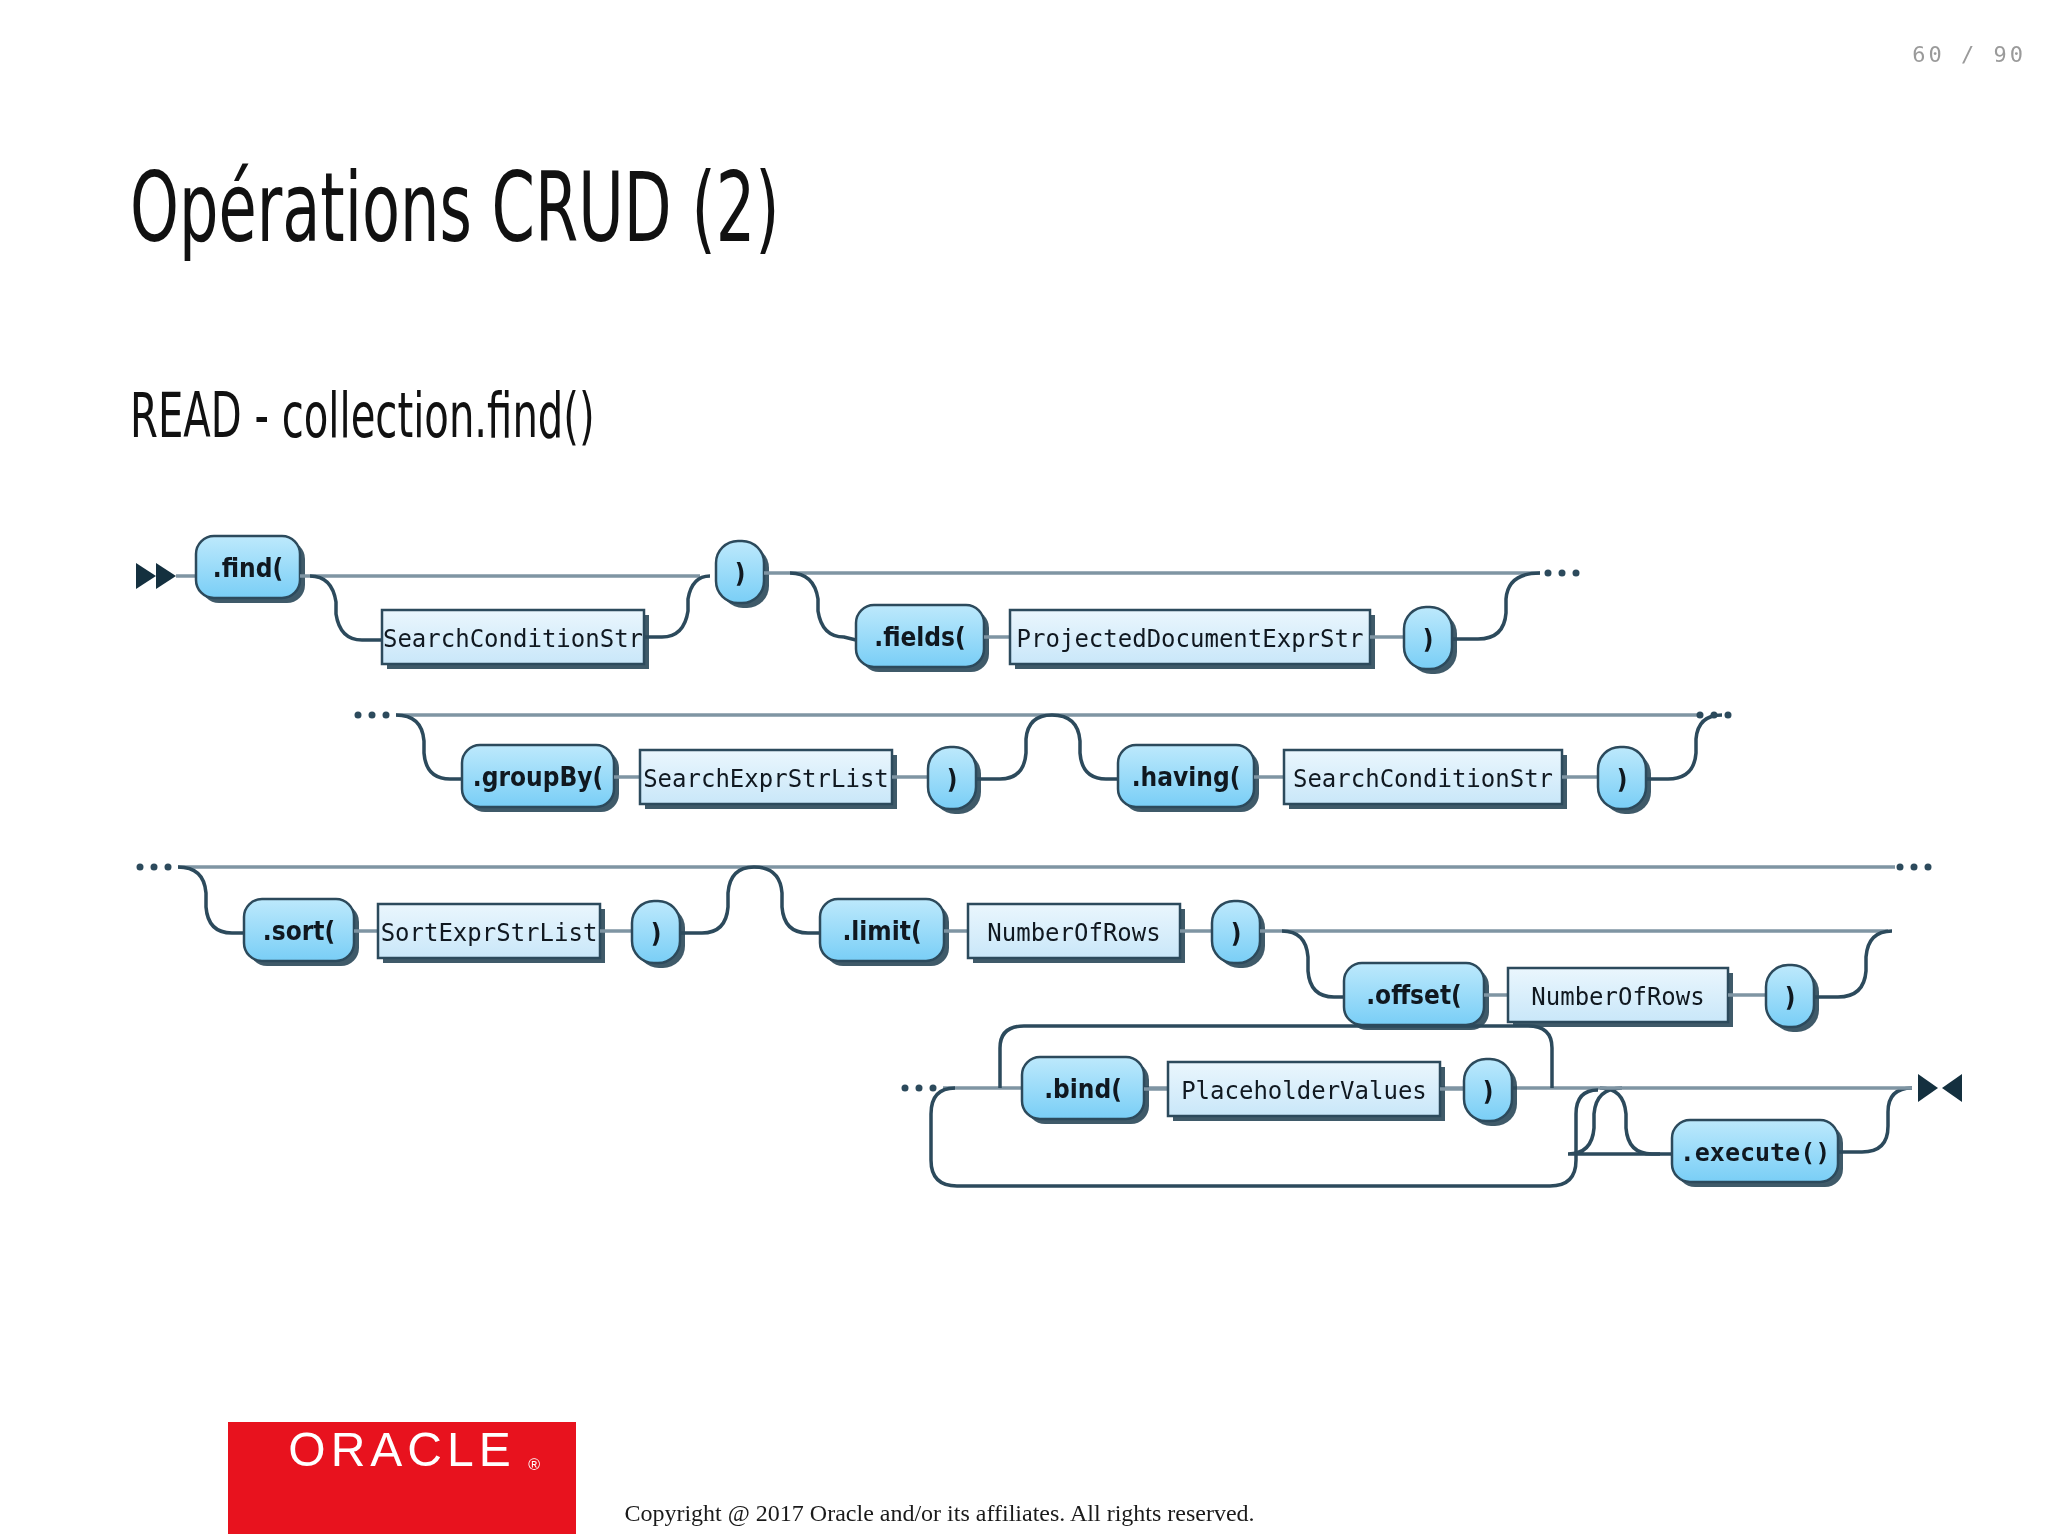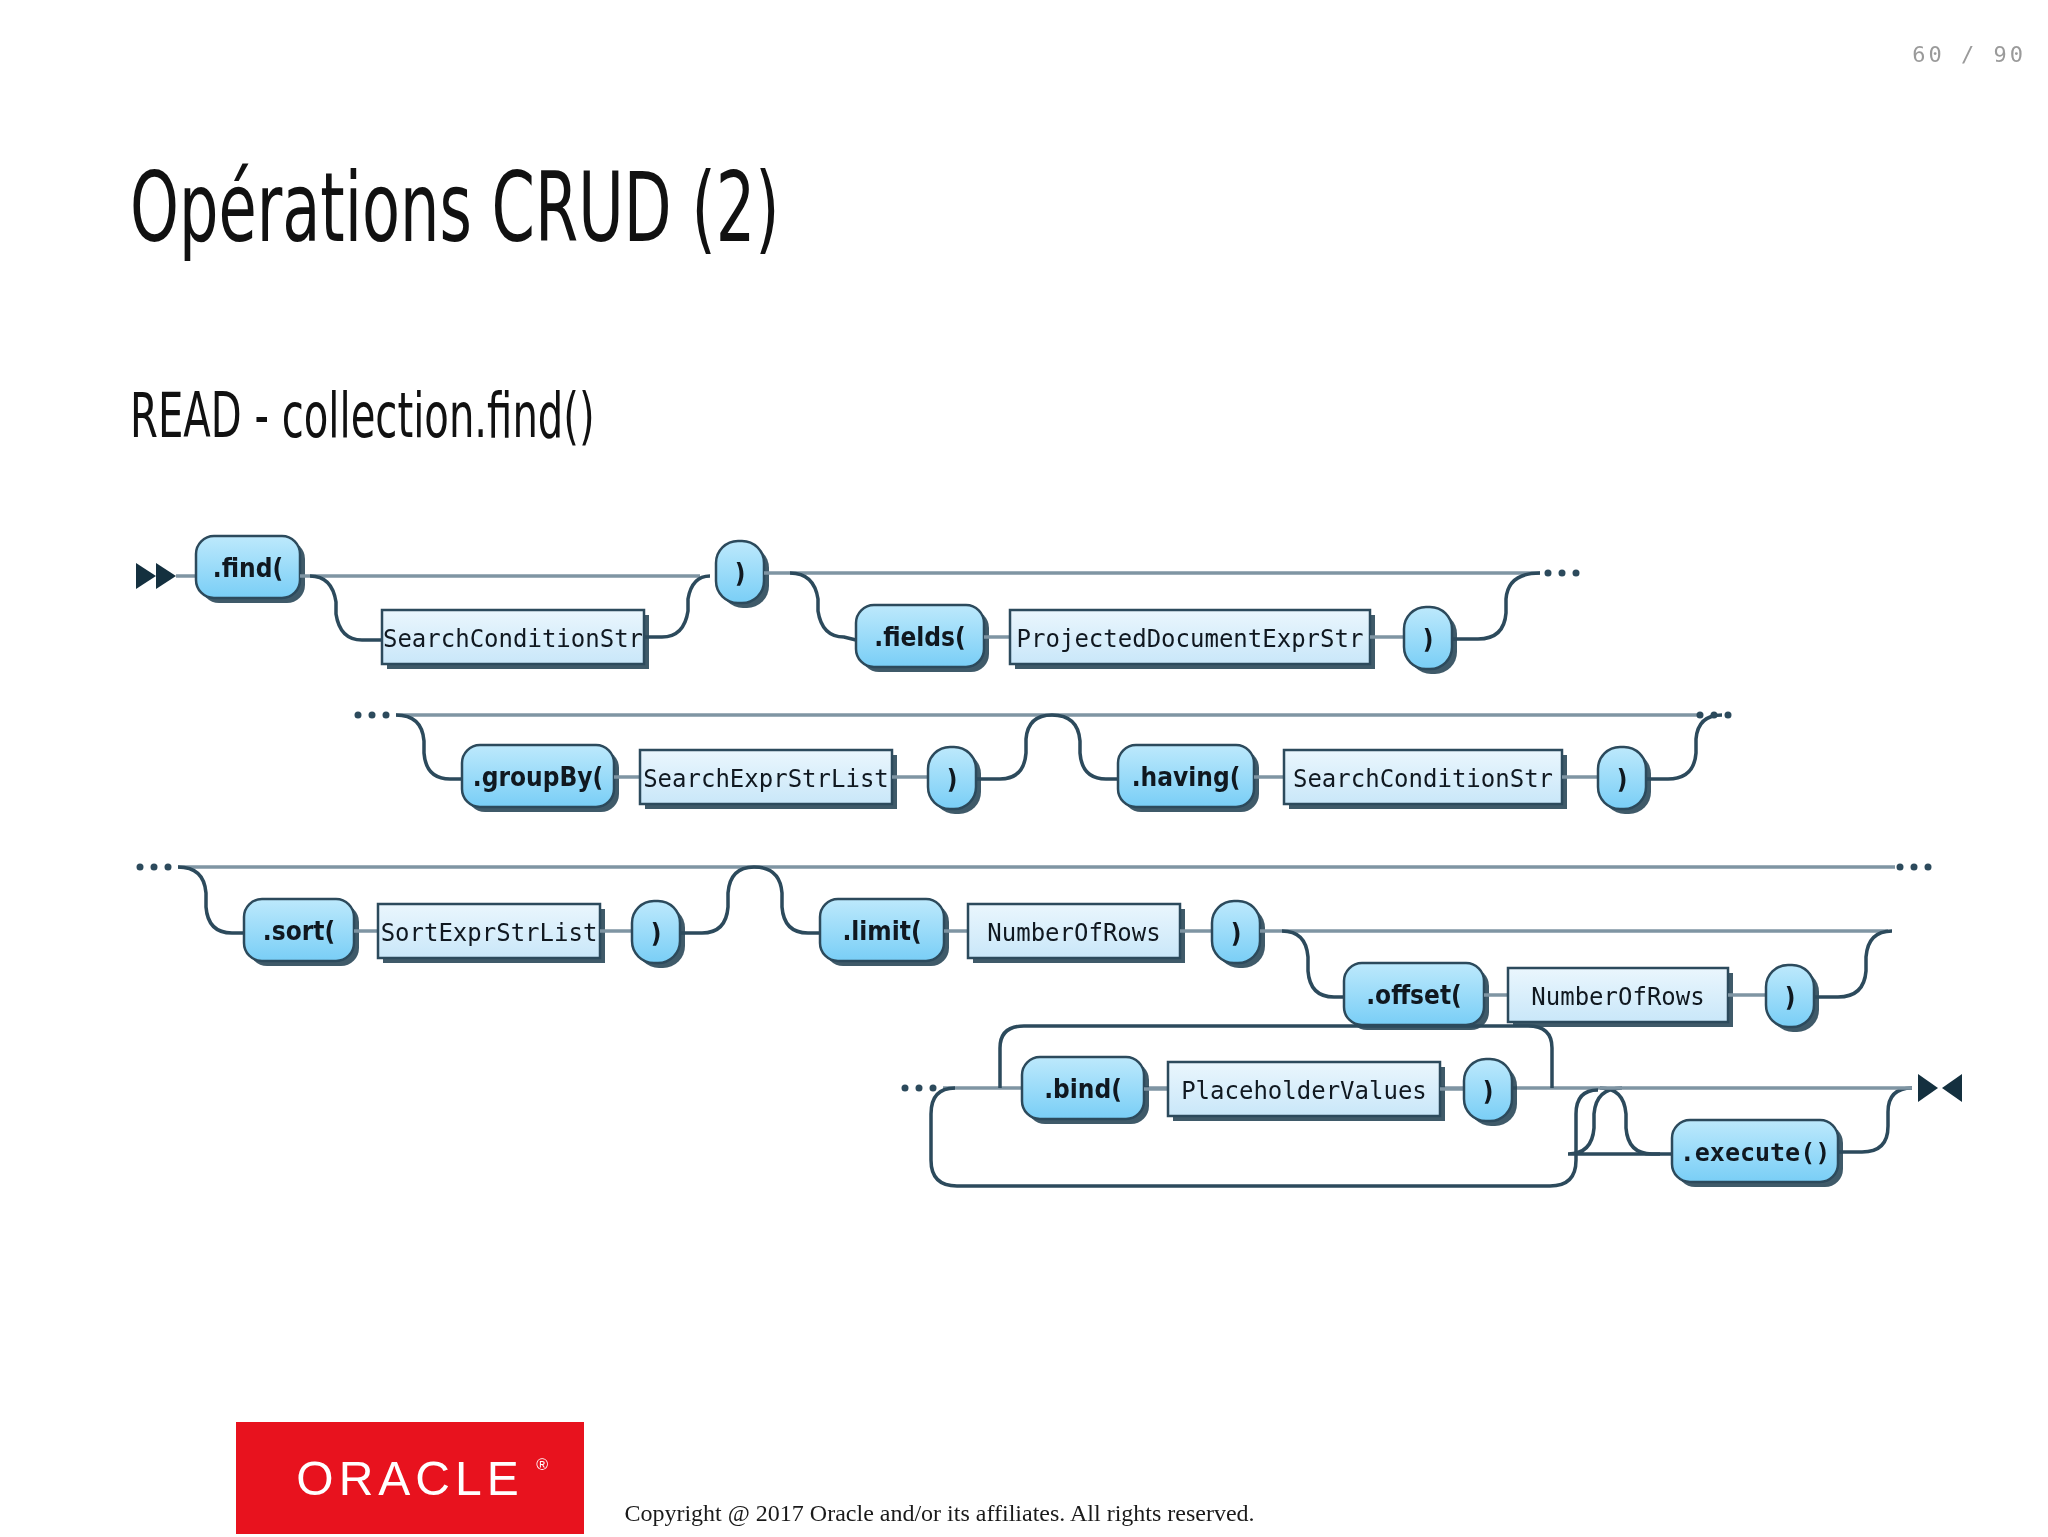--- a/index.html
+++ b/index.html
@@ -26,23 +26,23 @@
   #subtitle{
     position:absolute;left:130px;top:385px;
     font-family:"DejaVu Sans Condensed","Liberation Sans Narrow","Liberation Sans",sans-serif;
     font-stretch:condensed;
     font-size:62px;line-height:1;color:#111;
     transform:scaleX(0.72);transform-origin:left center;
     white-space:nowrap;
   }
   #diagram{position:absolute;left:0;top:500px;width:2048px;height:820px;}
   #logo{
-    position:absolute;left:236px;top:1422px;
+    position:absolute;left:228px;top:1422px;
     width:348px;height:112px;background:#E8121E;
-    display:flex;align-items:center;justify-content:center;
+    display:flex;justify-content:center;
   }
   #logo .word{
     color:#ffffff;font-family:"Liberation Sans",sans-serif;
     font-size:48px;letter-spacing:5px;font-weight:400;
     position:relative;
   }
   #logo .reg{
     font-size:15px;position:absolute;top:2px;right:-20px;
   }
   #copyright{

